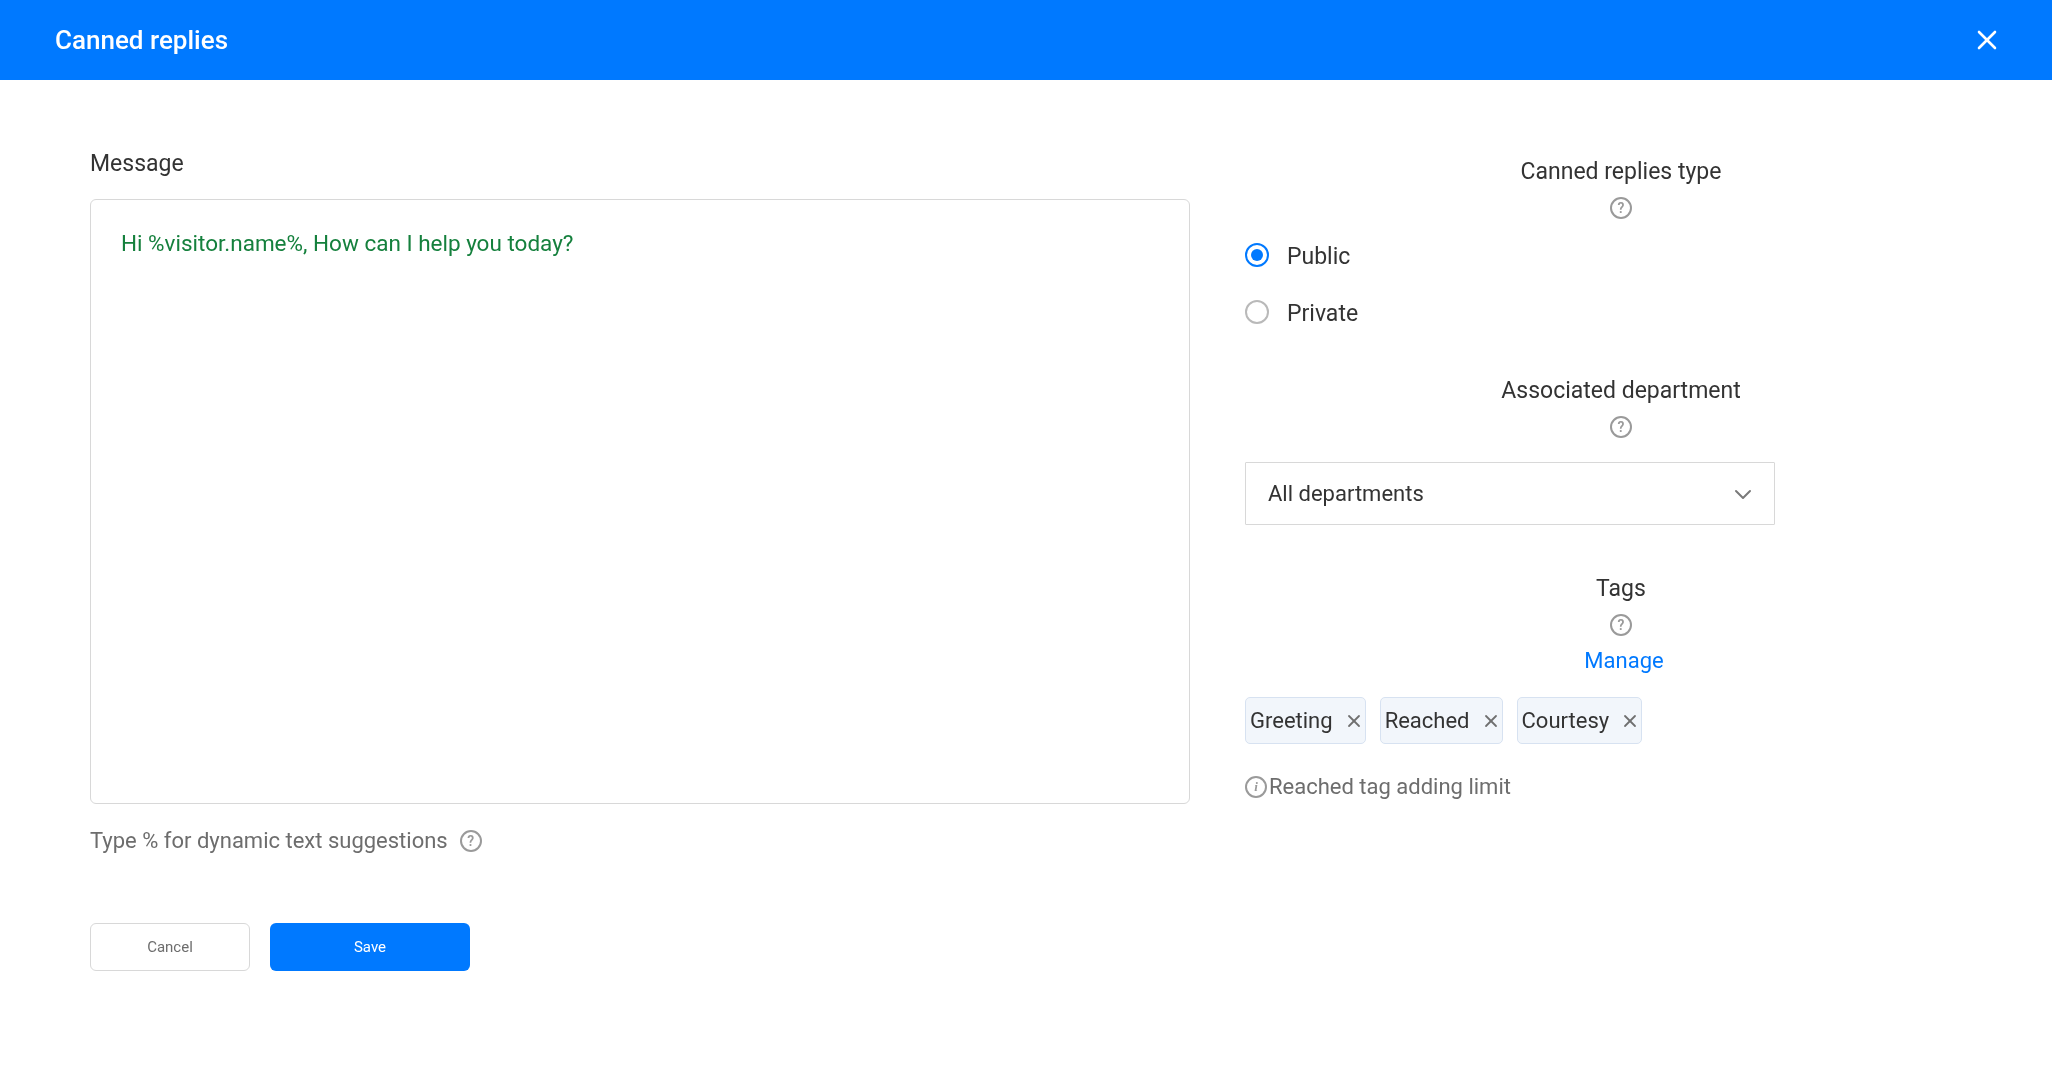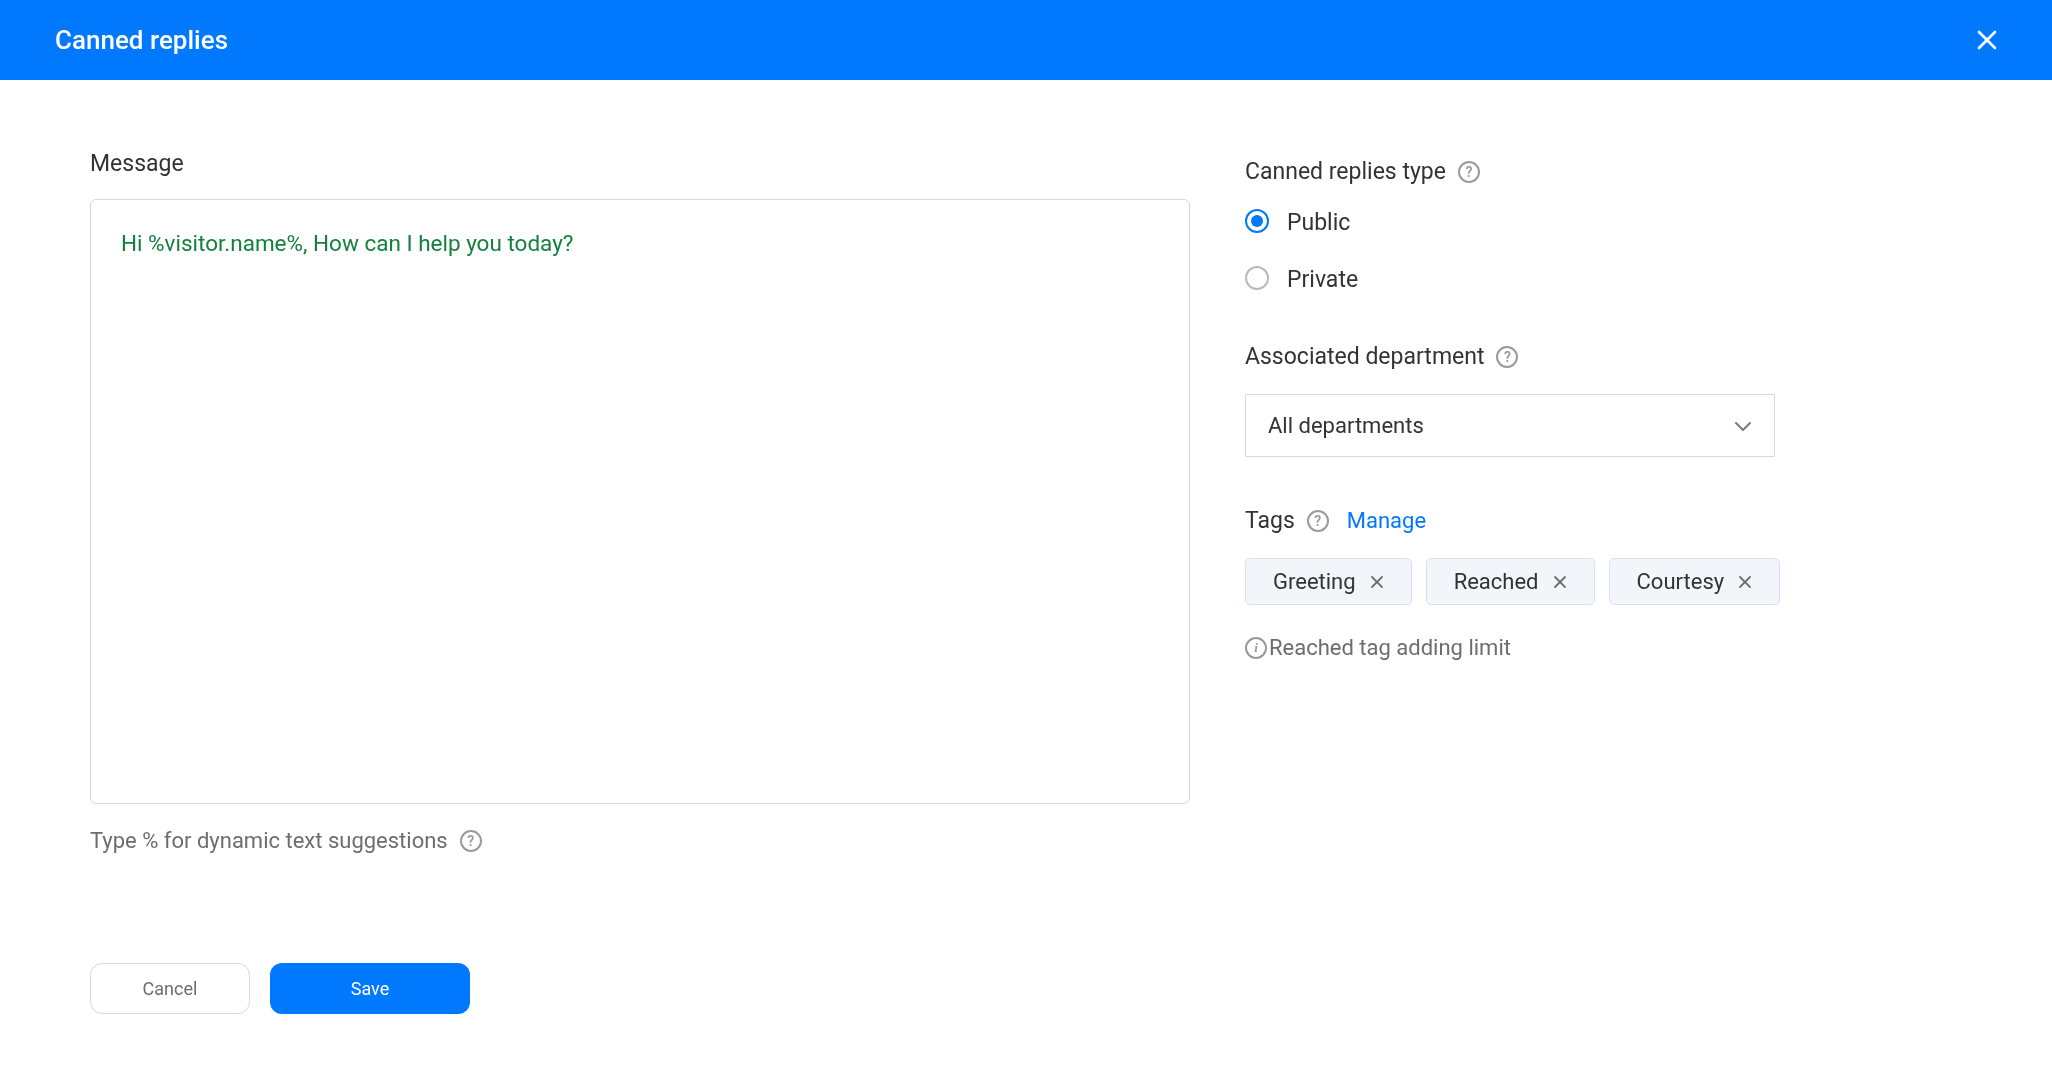--- a/index.html
+++ b/index.html
@@ -102,49 +102,49 @@
     font-family: Georgia, serif;
     line-height: 1;
   }
   .info-icon::before { content: "i"; }
   .buttons {
     margin-top: 70px;
     display: flex;
     gap: 20px;
   }
   .btn {
-    font-size: 18px;
-    border-radius: 12px;
+    font-size: 15px;
+    border-radius: 6px;
     padding: 14px 0;
     width: 160px;
     text-align: center;
     cursor: pointer;
     border: 1px solid transparent;
     font-family: inherit;
-    margin-top: 40px;
   }
   .btn-secondary {
     background: #fff;
     border-color: #d8d8d8;
     color: #6d6d6d;
   }
   .btn-primary {
     background: #0079ff;
     color: #fff;
     width: 200px;
     font-weight: 400;
   }
   .section { margin-bottom: 50px; }
   .section-title {
     font-size: 23px;
     color: #333;
     margin-bottom: 24px;
     display: flex;
     align-items: center;
     gap: 12px;
+    flex-direction: column;
   }
   .radio-row {
     display: flex;
     align-items: flex-start;
     gap: 18px;
     margin-bottom: 30px;
     cursor: pointer;
     font-size: 23px;
     color: #333;
   }
@@ -194,21 +194,21 @@
     gap: 14px;
     margin-bottom: 22px;
   }
   .tag {
     display: inline-flex;
     align-items: center;
     gap: 14px;
     background: #f2f6fb;
     border: 1px solid #d7e2f1;
     border-radius: 5px;
-    padding: 10px 27px;
+    padding: 10px 4px;
     font-size: 22px;
     color: #333;
   }
   .tag-x {
     cursor: pointer;
     display: inline-flex;
   }
   .tag-x svg { display: block; }
   .tag-limit {
     display: flex;

